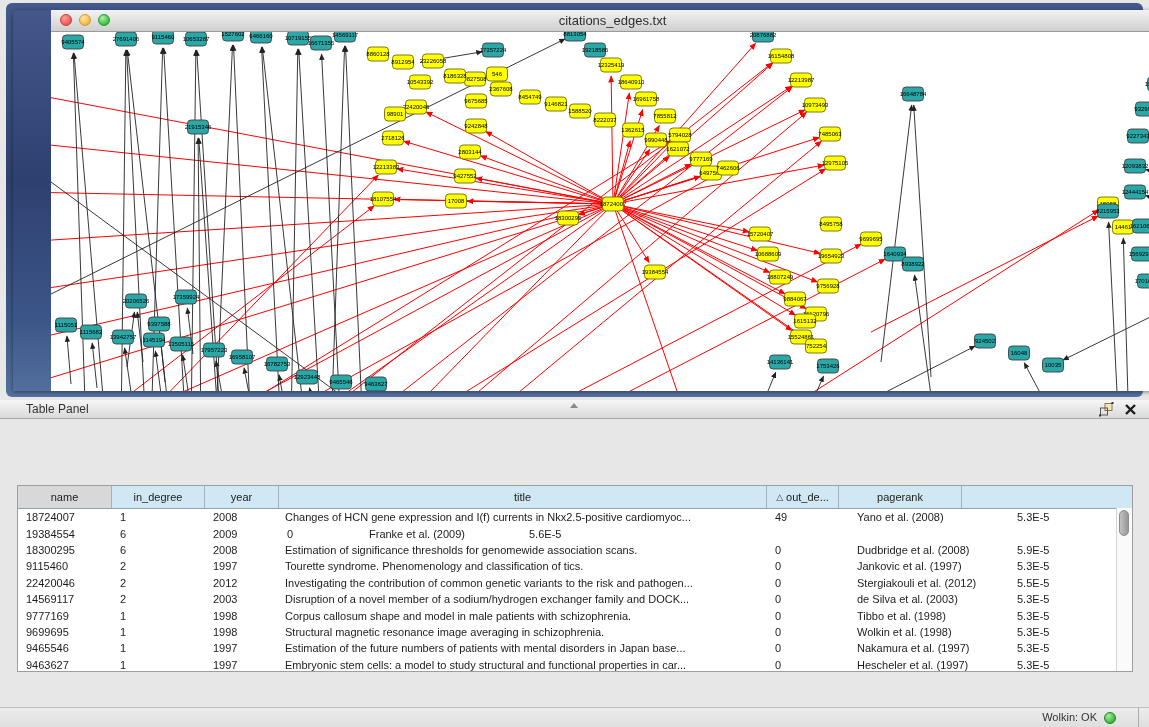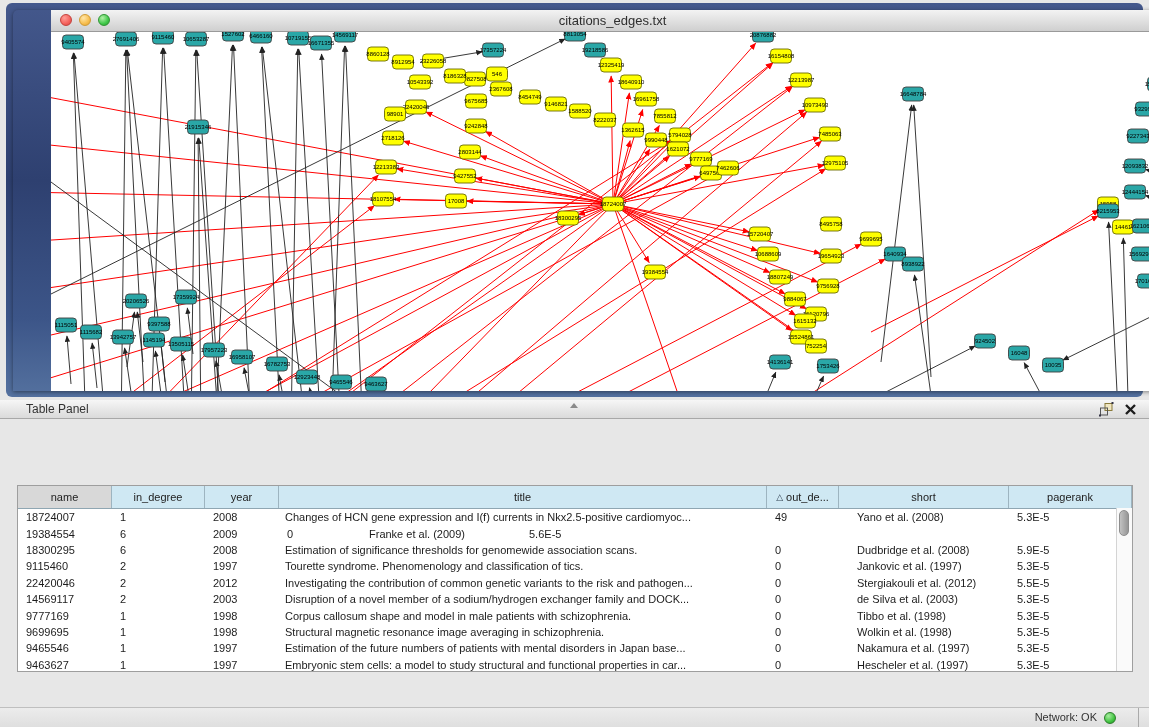--- a/index.html
+++ b/index.html
@@ -455,23 +455,20 @@
       <div class="th" style="width: 74px;">
         <span>year</span>
       </div>
       <div class="th" style="width: 488px;">
         <span>title</span>
       </div>
       <div class="th" style="width: 72px;">
         <span class="sort">△</span>
         <span>out_de...</span>
       </div>
-      <div class="th" style="width: 170px;">
-        <span>short</span>
-      </div>
       <div class="th" style="width: 123px;">
         <span>pagerank</span>
       </div>
     </div>
   <div class="tbody" id="tbody">
       <div class="tr">
         <div class="td td0" style="width: 94px;">18724007</div>
         <div class="td td1" style="width: 93px;">1</div>
         <div class="td td2" style="width: 74px;">2008</div>
         <div class="td td3" style="width: 488px;">Changes of HCN gene expression and I(f) currents in Nkx2.5-positive cardiomyoc...</div>
@@ -567,16 +564,16 @@
 
 <div class="tabs-row">
   <div class="tabs" id="tabs">
       <div class="seg sel">Node Table</div>
       <div class="seg">Edge Table</div>
       <div class="seg">Network Table</div>
     </div>
 </div>
 
 <div class="statusbar">
-  <span class="mem-label">Network: OK</span>
+  <span class="mem-label">Wolkin: OK</span>
   <span class="mem-dot"></span>
   <span class="status-sep"></span>
 </div>
 
 </body></html>

